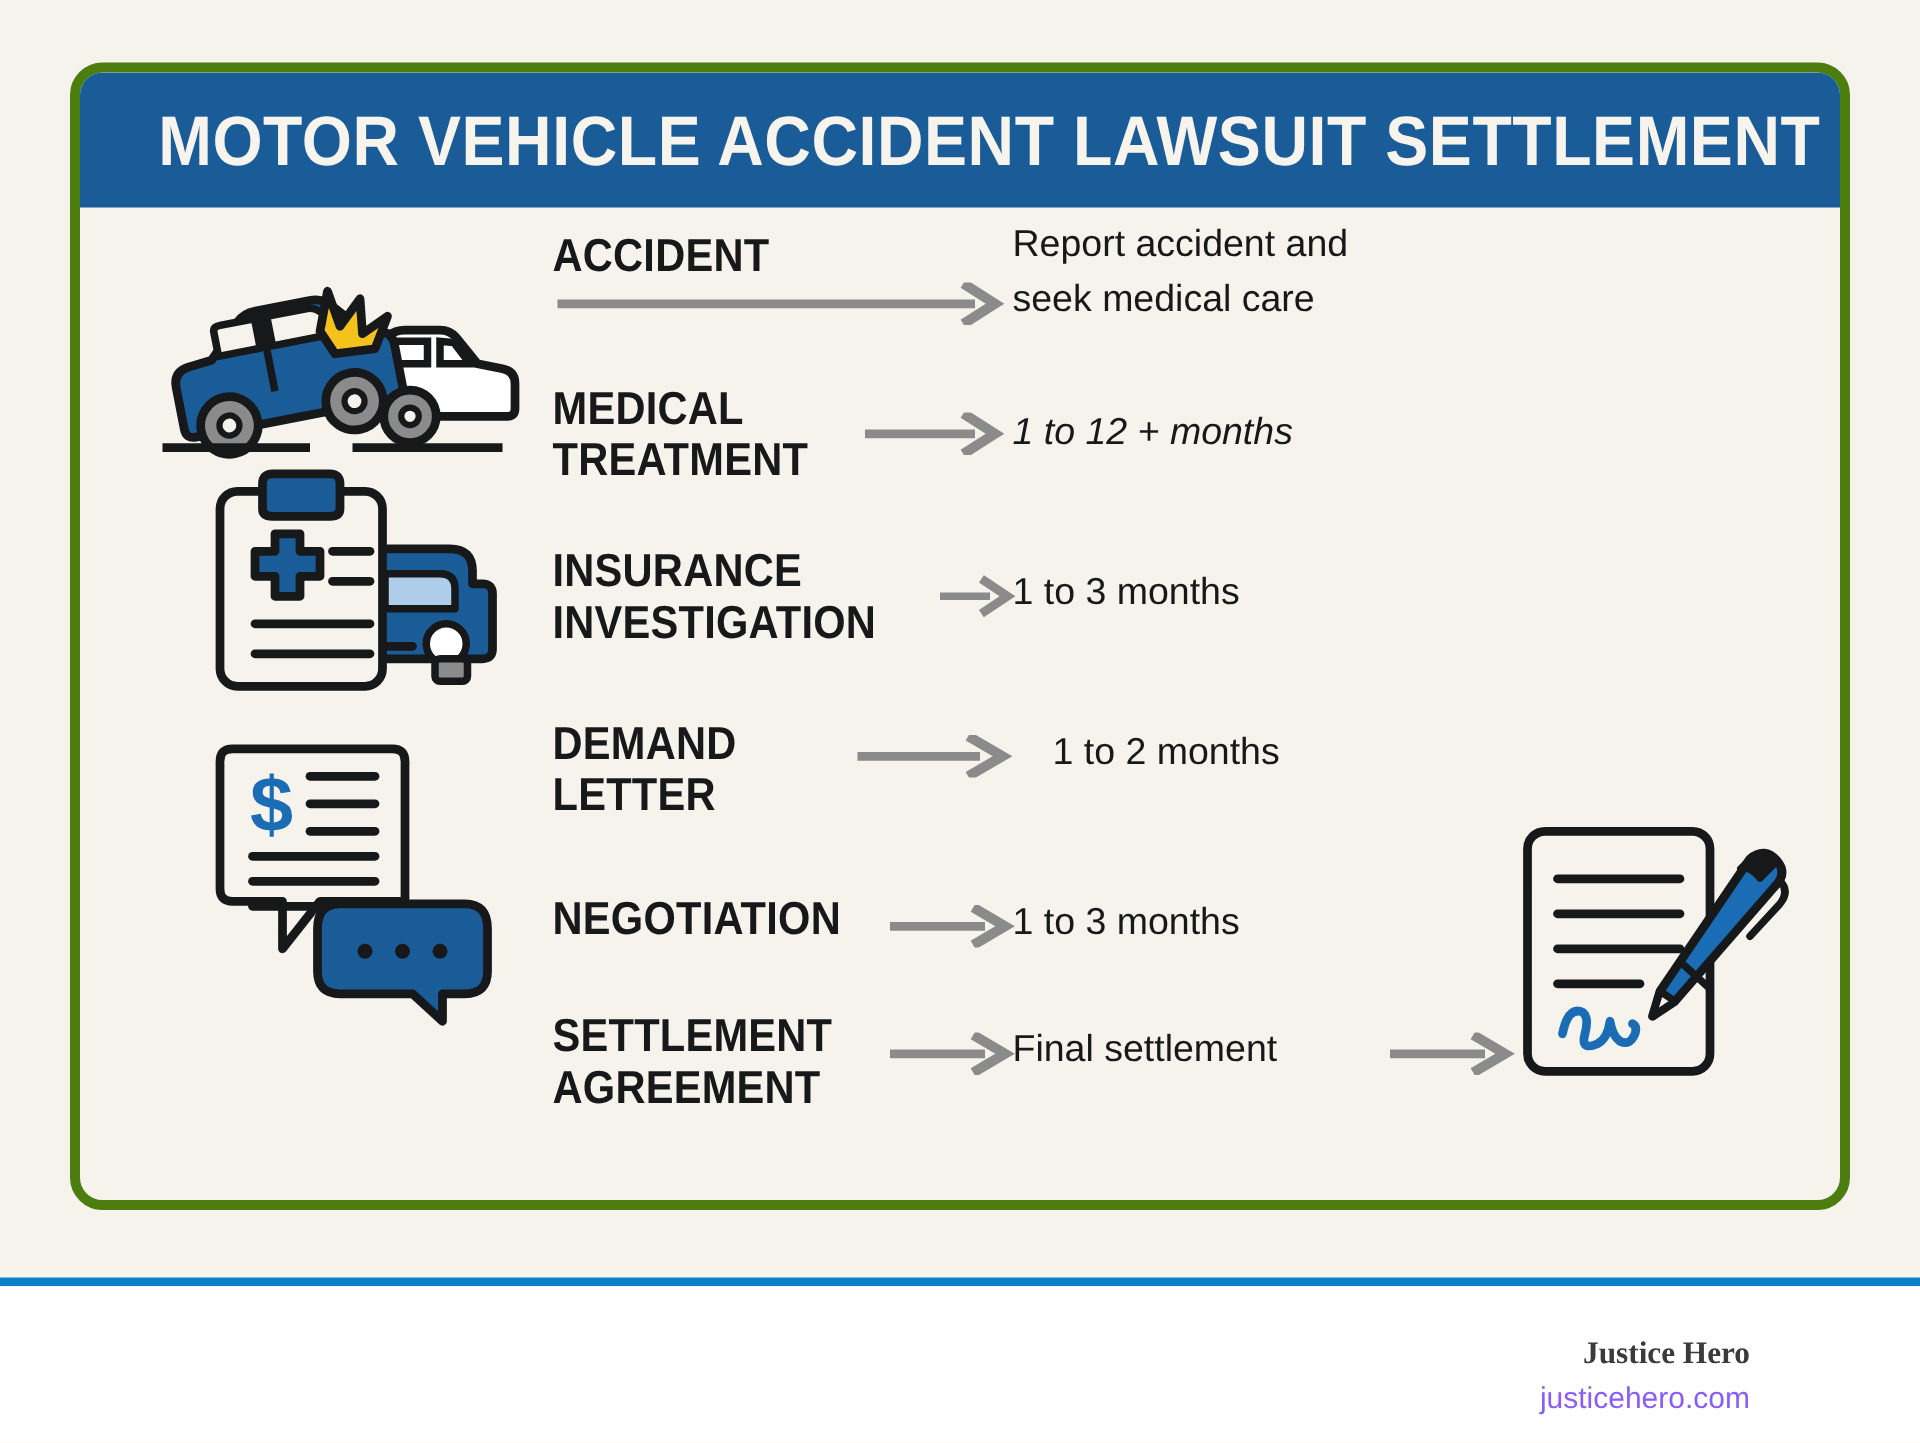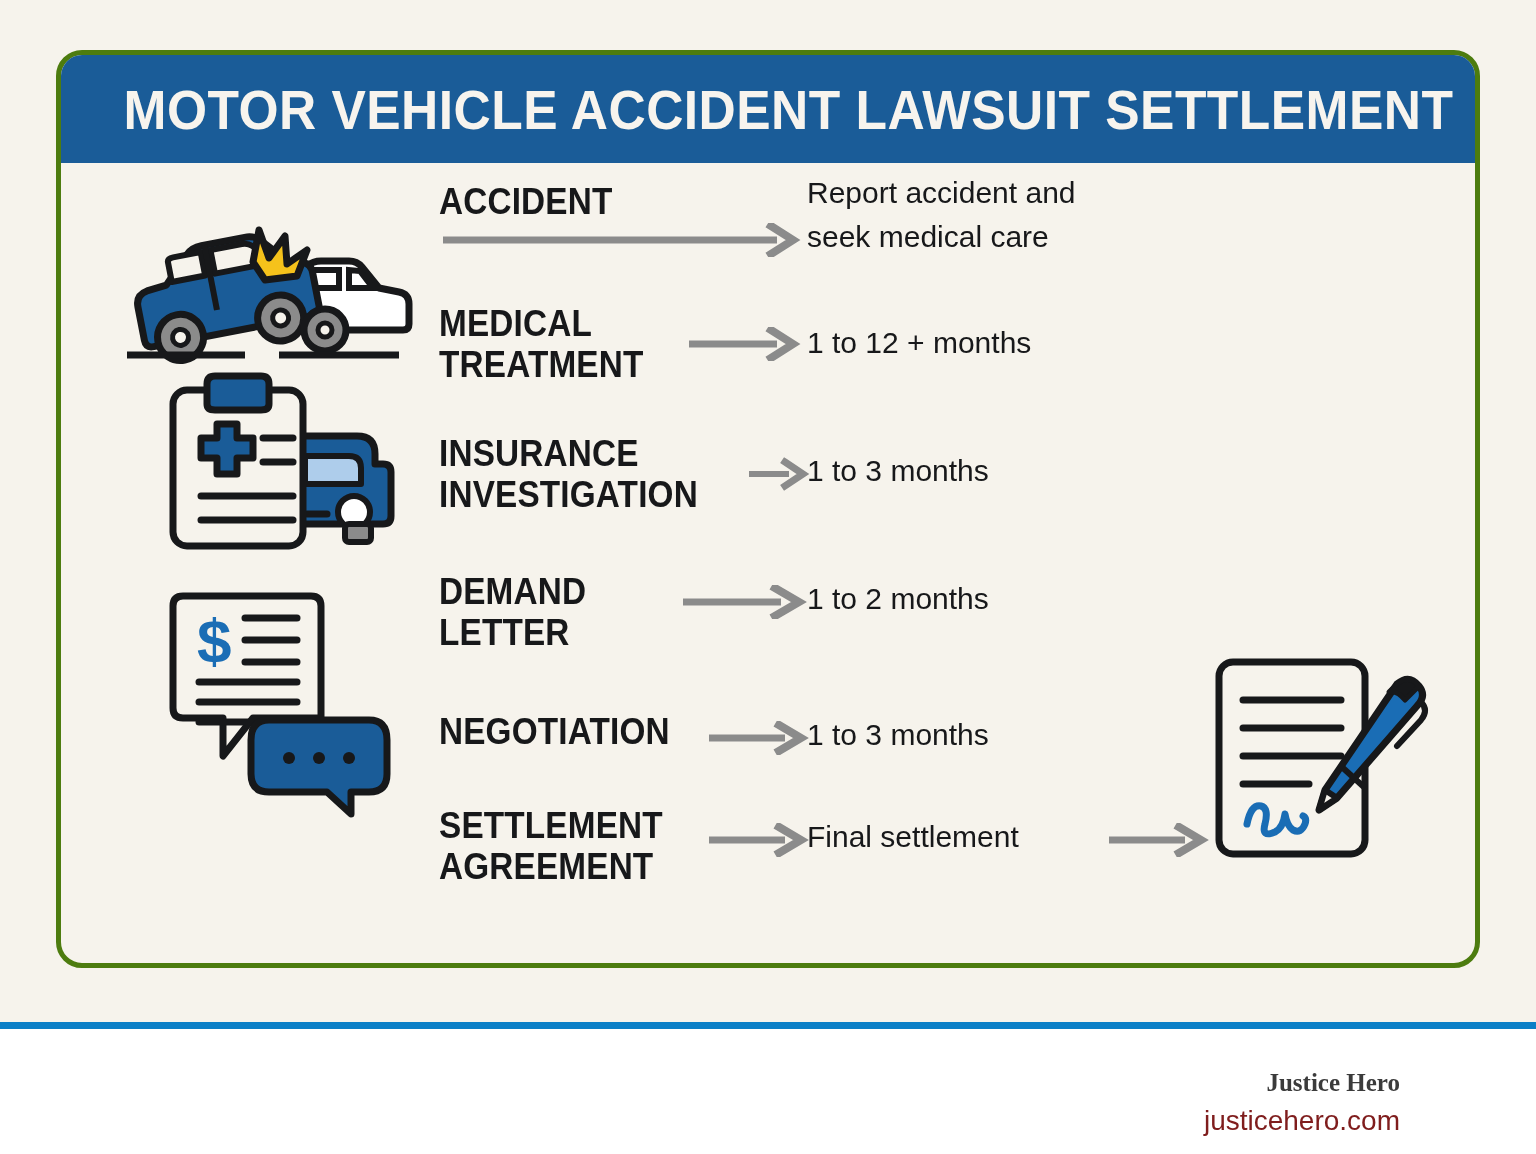--- a/index.html
+++ b/index.html
@@ -31,21 +31,21 @@
   }
 
   
   .card {
     position: absolute;
     left: 56px;
     top: 50px;
     width: 1424px;
     height: 918px;
     box-sizing: border-box;
-    border: 5px solid #4d7c0f;
+    border: 8px solid #4d7c0f;
     border-radius: 26px;
     background: #f6f3ec;
     overflow: hidden;
   }
   .card-header {
     position: absolute;
     left: 0; top: 0;
     width: 100%;
     height: 108px;
     background: #1a5c98;
@@ -130,22 +130,22 @@
     font-weight: bold;
     font-size: 25px;
     color: #3b3b3b;
   }
   .brand-url {
     position: absolute;
     right: 136px;
     top: 76px;
     font-family: "Liberation Sans", sans-serif;
     font-weight: normal;
-    font-size: 28px;
-    color: #7f1d1d;
+    font-size: 24px;
+    color: #8b5cf6;
   }
 </style>
 </head>
 <body>
 
 <div id="page">
 
   <div class="canvas-bg"></div>
 
   <div class="card">
@@ -254,41 +254,41 @@
 seek medical care</div>
 
       <div class="step-label" style="top:140px;">MEDICAL
 TREATMENT</div>
       <div class="arrow-wrap" style="left:626px; top:164px;">
         <svg width="116" height="34" viewBox="0 0 116 34">
           <line x1="2" y1="17" x2="90" y2="17" stroke="#8b8b8b" stroke-width="7"></line>
           <polyline points="84,3 106,17 84,31" fill="none" stroke="#8b8b8b" stroke-width="8" stroke-linecap="square" stroke-linejoin="miter"></polyline>
         </svg>
       </div>
-      <div class="step-value" style="top:158px;">1 to 12 + months</div>
+      <div class="step-value" style="top:158px;font-style:italic;">1 to 12 + months</div>
 
       <div class="step-label" style="top:270px;">INSURANCE
 INVESTIGATION</div>
       <div class="arrow-wrap" style="left:686px; top:294px;">
         <svg width="66" height="34" viewBox="0 0 66 34">
           <line x1="2" y1="17" x2="42" y2="17" stroke="#8b8b8b" stroke-width="6"></line>
           <polyline points="38,5 56,17 38,29" fill="none" stroke="#8b8b8b" stroke-width="7" stroke-linecap="square" stroke-linejoin="miter"></polyline>
         </svg>
       </div>
       <div class="step-value" style="top:286px;">1 to 3 months</div>
 
       <div class="step-label" style="top:408px;">DEMAND
 LETTER</div>
       <div class="arrow-wrap" style="left:620px; top:422px;">
         <svg width="128" height="34" viewBox="0 0 128 34">
           <line x1="2" y1="17" x2="100" y2="17" stroke="#8b8b8b" stroke-width="7"></line>
           <polyline points="94,3 118,17 94,31" fill="none" stroke="#8b8b8b" stroke-width="8" stroke-linecap="square" stroke-linejoin="miter"></polyline>
         </svg>
       </div>
-      <div class="step-value" style="top:414px;">1 to 2 months</div>
+      <div class="step-value" style="top:414px;margin-left:32px;">1 to 2 months</div>
 
       <div class="step-label" style="top:548px;">NEGOTIATION</div>
       <div class="arrow-wrap" style="left:646px; top:558px;">
         <svg width="104" height="34" viewBox="0 0 104 34">
           <line x1="2" y1="17" x2="78" y2="17" stroke="#8b8b8b" stroke-width="7"></line>
           <polyline points="72,4 94,17 72,30" fill="none" stroke="#8b8b8b" stroke-width="8" stroke-linecap="square" stroke-linejoin="miter"></polyline>
         </svg>
       </div>
       <div class="step-value" style="top:550px;">1 to 3 months</div>
 

